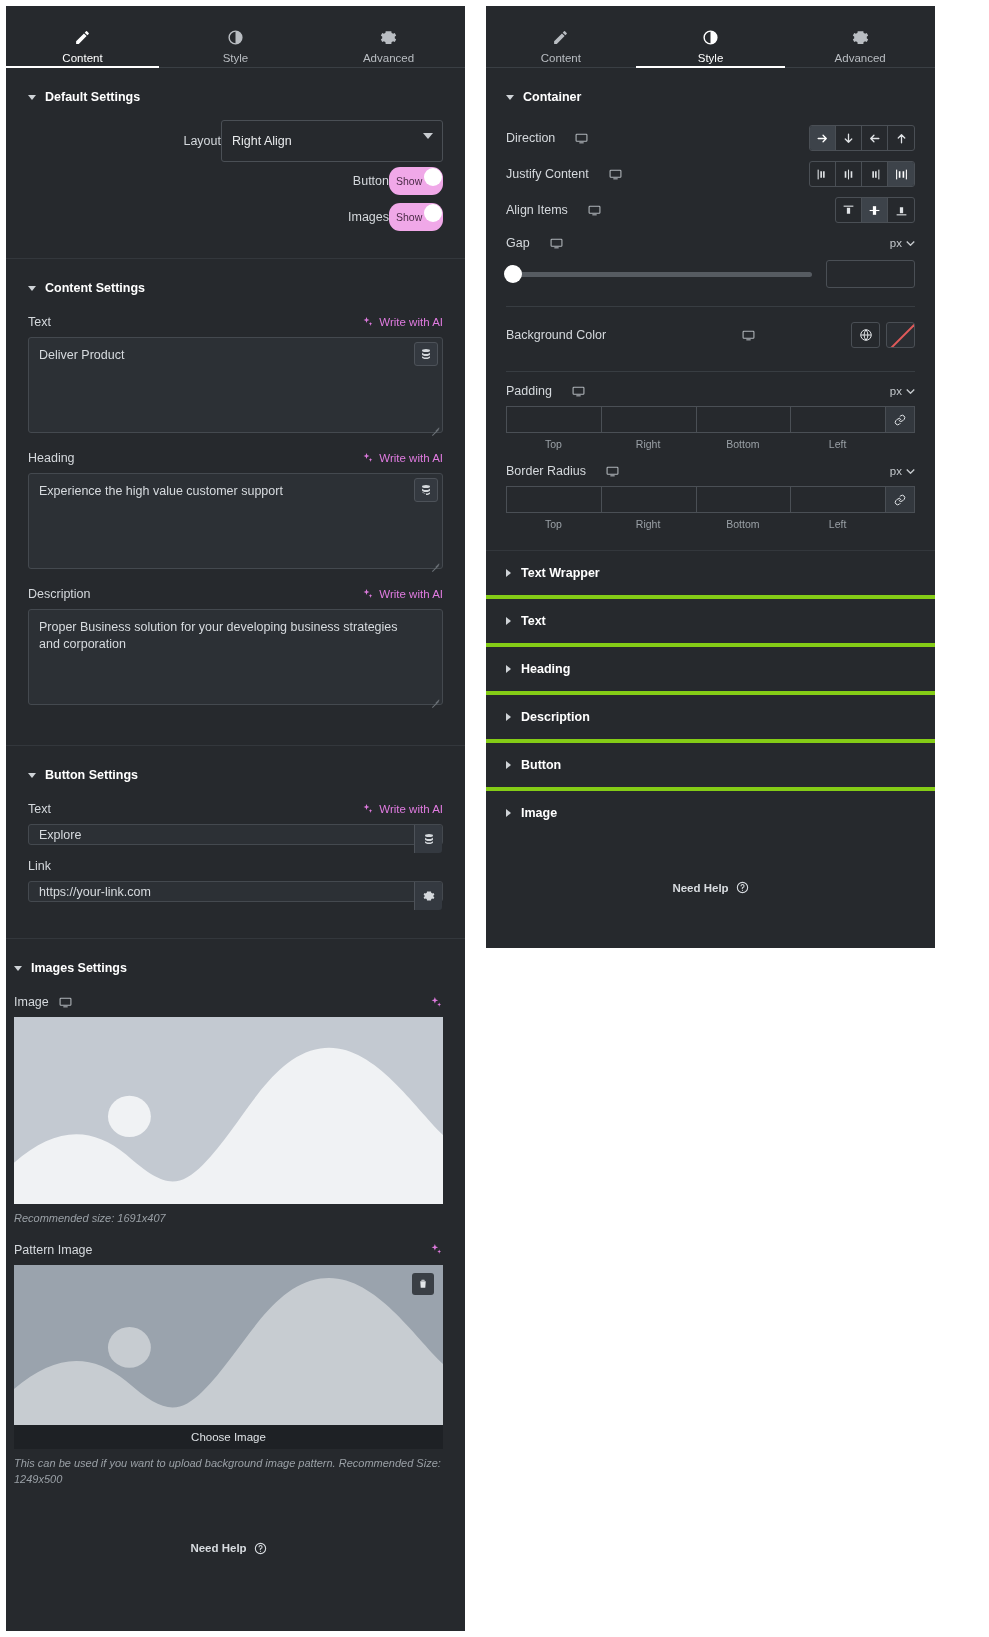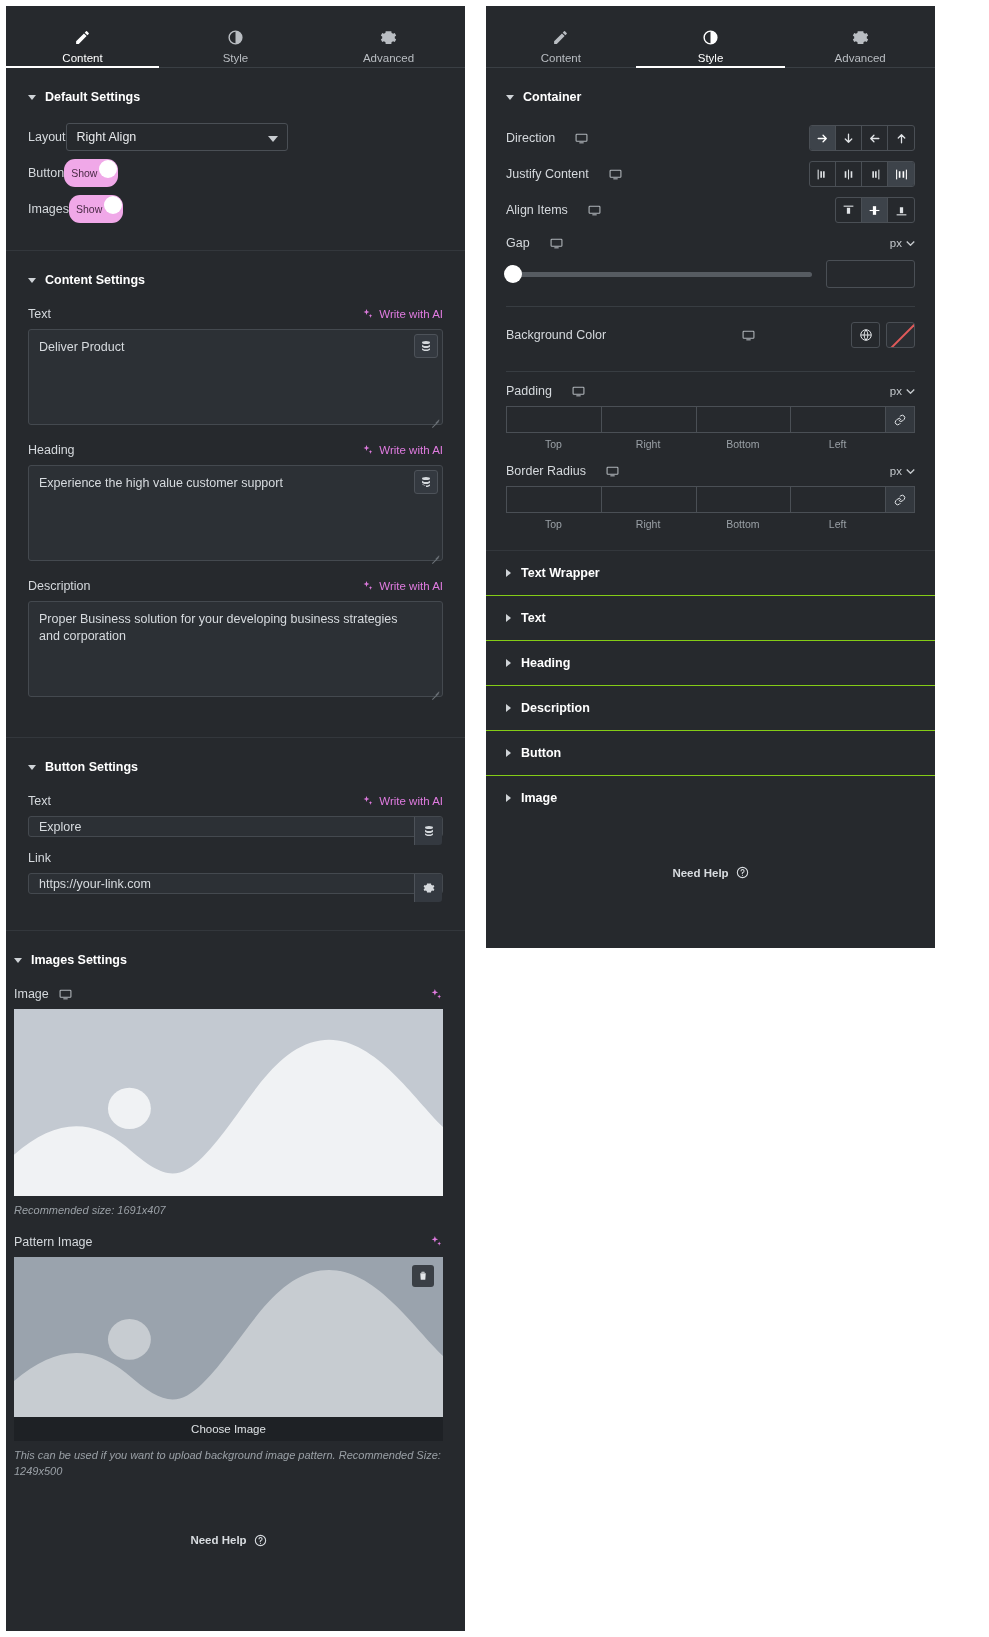--- a/index.html
+++ b/index.html
@@ -75,35 +75,35 @@
     width: 0; height: 0;
     border-top: 4.5px solid transparent;
     border-bottom: 4.5px solid transparent;
     border-left: 5.5px solid #cfd3d7;
   }
 
   
   .row {
     display: flex;
     align-items: center;
-    justify-content: flex-start;
+    justify-content: flex-end;
     min-height: 34px;
     margin-bottom: 2px;
   }
   .row-label {
     font-size: 12.5px;
     color: #d5d9dd;
     display: flex;
     align-items: center;
     gap: 9px;
   }
 
   
   .select {
-    width: 222px; height: 28px;
+    width: 222px; height: 42px;
     background: transparent;
     border: 1px solid #4a4f55;
     border-radius: 3px;
     color: #e8eaec;
     font-size: 12.5px;
     display: flex;
     align-items: center;
     padding: 0 10px;
     position: relative;
     cursor: pointer;
@@ -421,21 +421,21 @@
     border: 1px solid #4a4f55;
     background: #33383e;
     display: flex;
     align-items: center;
     justify-content: center;
     cursor: pointer;
   }
 
   .collapsed-sec {
     padding: 15px 20px;
-    border-bottom: 1px solid #84cc16;
+    border-bottom: 4px solid #84cc16;
     display: flex;
     align-items: center;
     gap: 10px;
     font-size: 12.5px;
     font-weight: bold;
     color: #ffffff;
     cursor: pointer;
   }
   .monitor { width: 13px; height: 11px; display: block; }
 </style>

